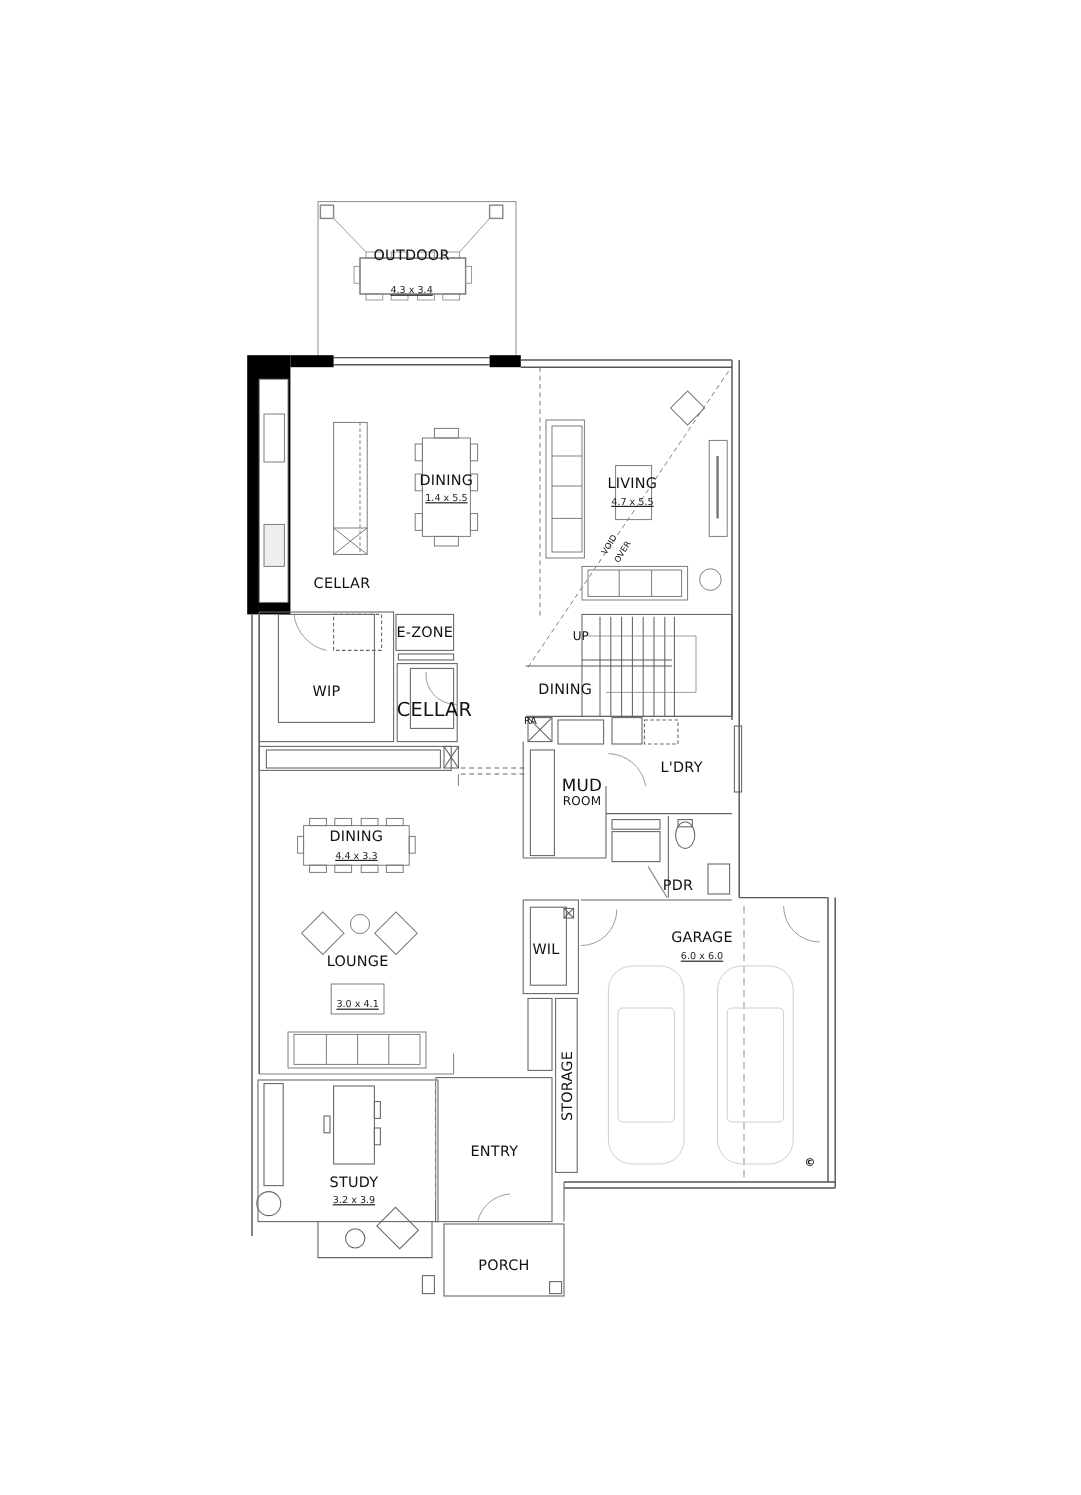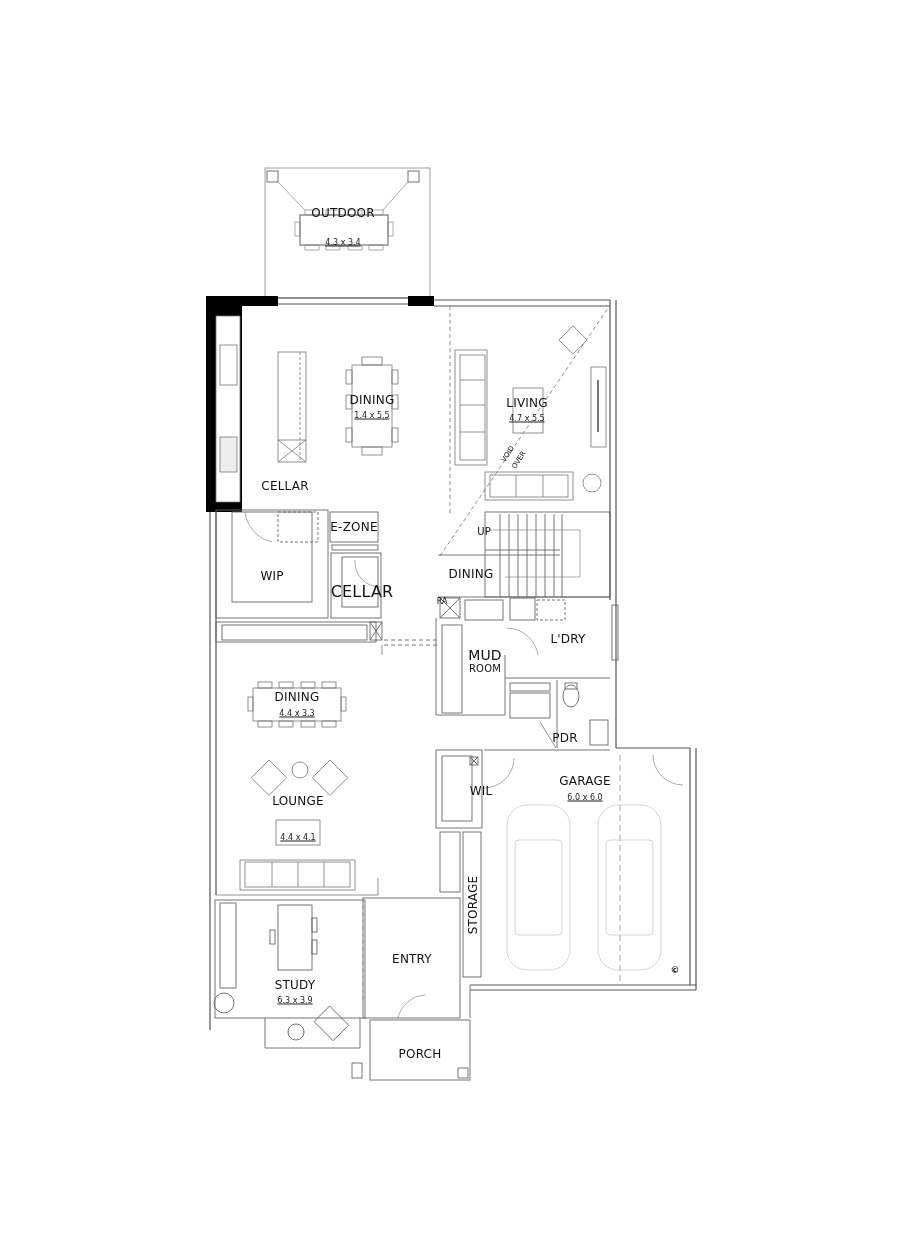--- a/index.html
+++ b/index.html
@@ -260,29 +260,29 @@
 
 <div class="lbl rname" style="left:485px;top:655px;font-size:14px">MUD</div>
 <div class="lbl rname" style="left:485px;top:668px;font-size:10px">ROOM</div>
 
 <div class="lbl rname" style="left:565px;top:738px">PDR</div>
 
 <div class="lbl rname" style="left:297px;top:697px">DINING</div>
 <div class="lbl rdim" style="left:297px;top:713px">4.4 x 3.3</div>
 
 <div class="lbl rname" style="left:298px;top:801px">LOUNGE</div>
-<div class="lbl rdim" style="left:298px;top:837px">4.4 x 4.1</div>
-
-<div class="lbl rname" style="left:481px;top:791px">WIL</div>
+<div class="lbl rdim" style="left:298px;top:837px">3.0 x 4.1</div>
+
+<div class="lbl rname" style="left:455px;top:791px">WIL</div>
 
 <div class="lbl rname" style="left:585px;top:781px">GARAGE</div>
 <div class="lbl rdim" style="left:585px;top:797px">6.0 x 6.0</div>
 
 <div class="lbl rname vert" style="left:473px;top:905px">STORAGE</div>
 
 <div class="lbl rname" style="left:295px;top:985px">STUDY</div>
-<div class="lbl rdim" style="left:295px;top:1000px">6.3 x 3.9</div>
+<div class="lbl rdim" style="left:295px;top:1000px">3.2 x 3.9</div>
 
 <div class="lbl rname" style="left:412px;top:959px">ENTRY</div>
 
 <div class="lbl rname" style="left:420px;top:1054px">PORCH</div>
 
 <div class="lbl" style="left:675px;top:970px;font-size:9px;font-weight:bold">©</div>
 
 </body></html>

